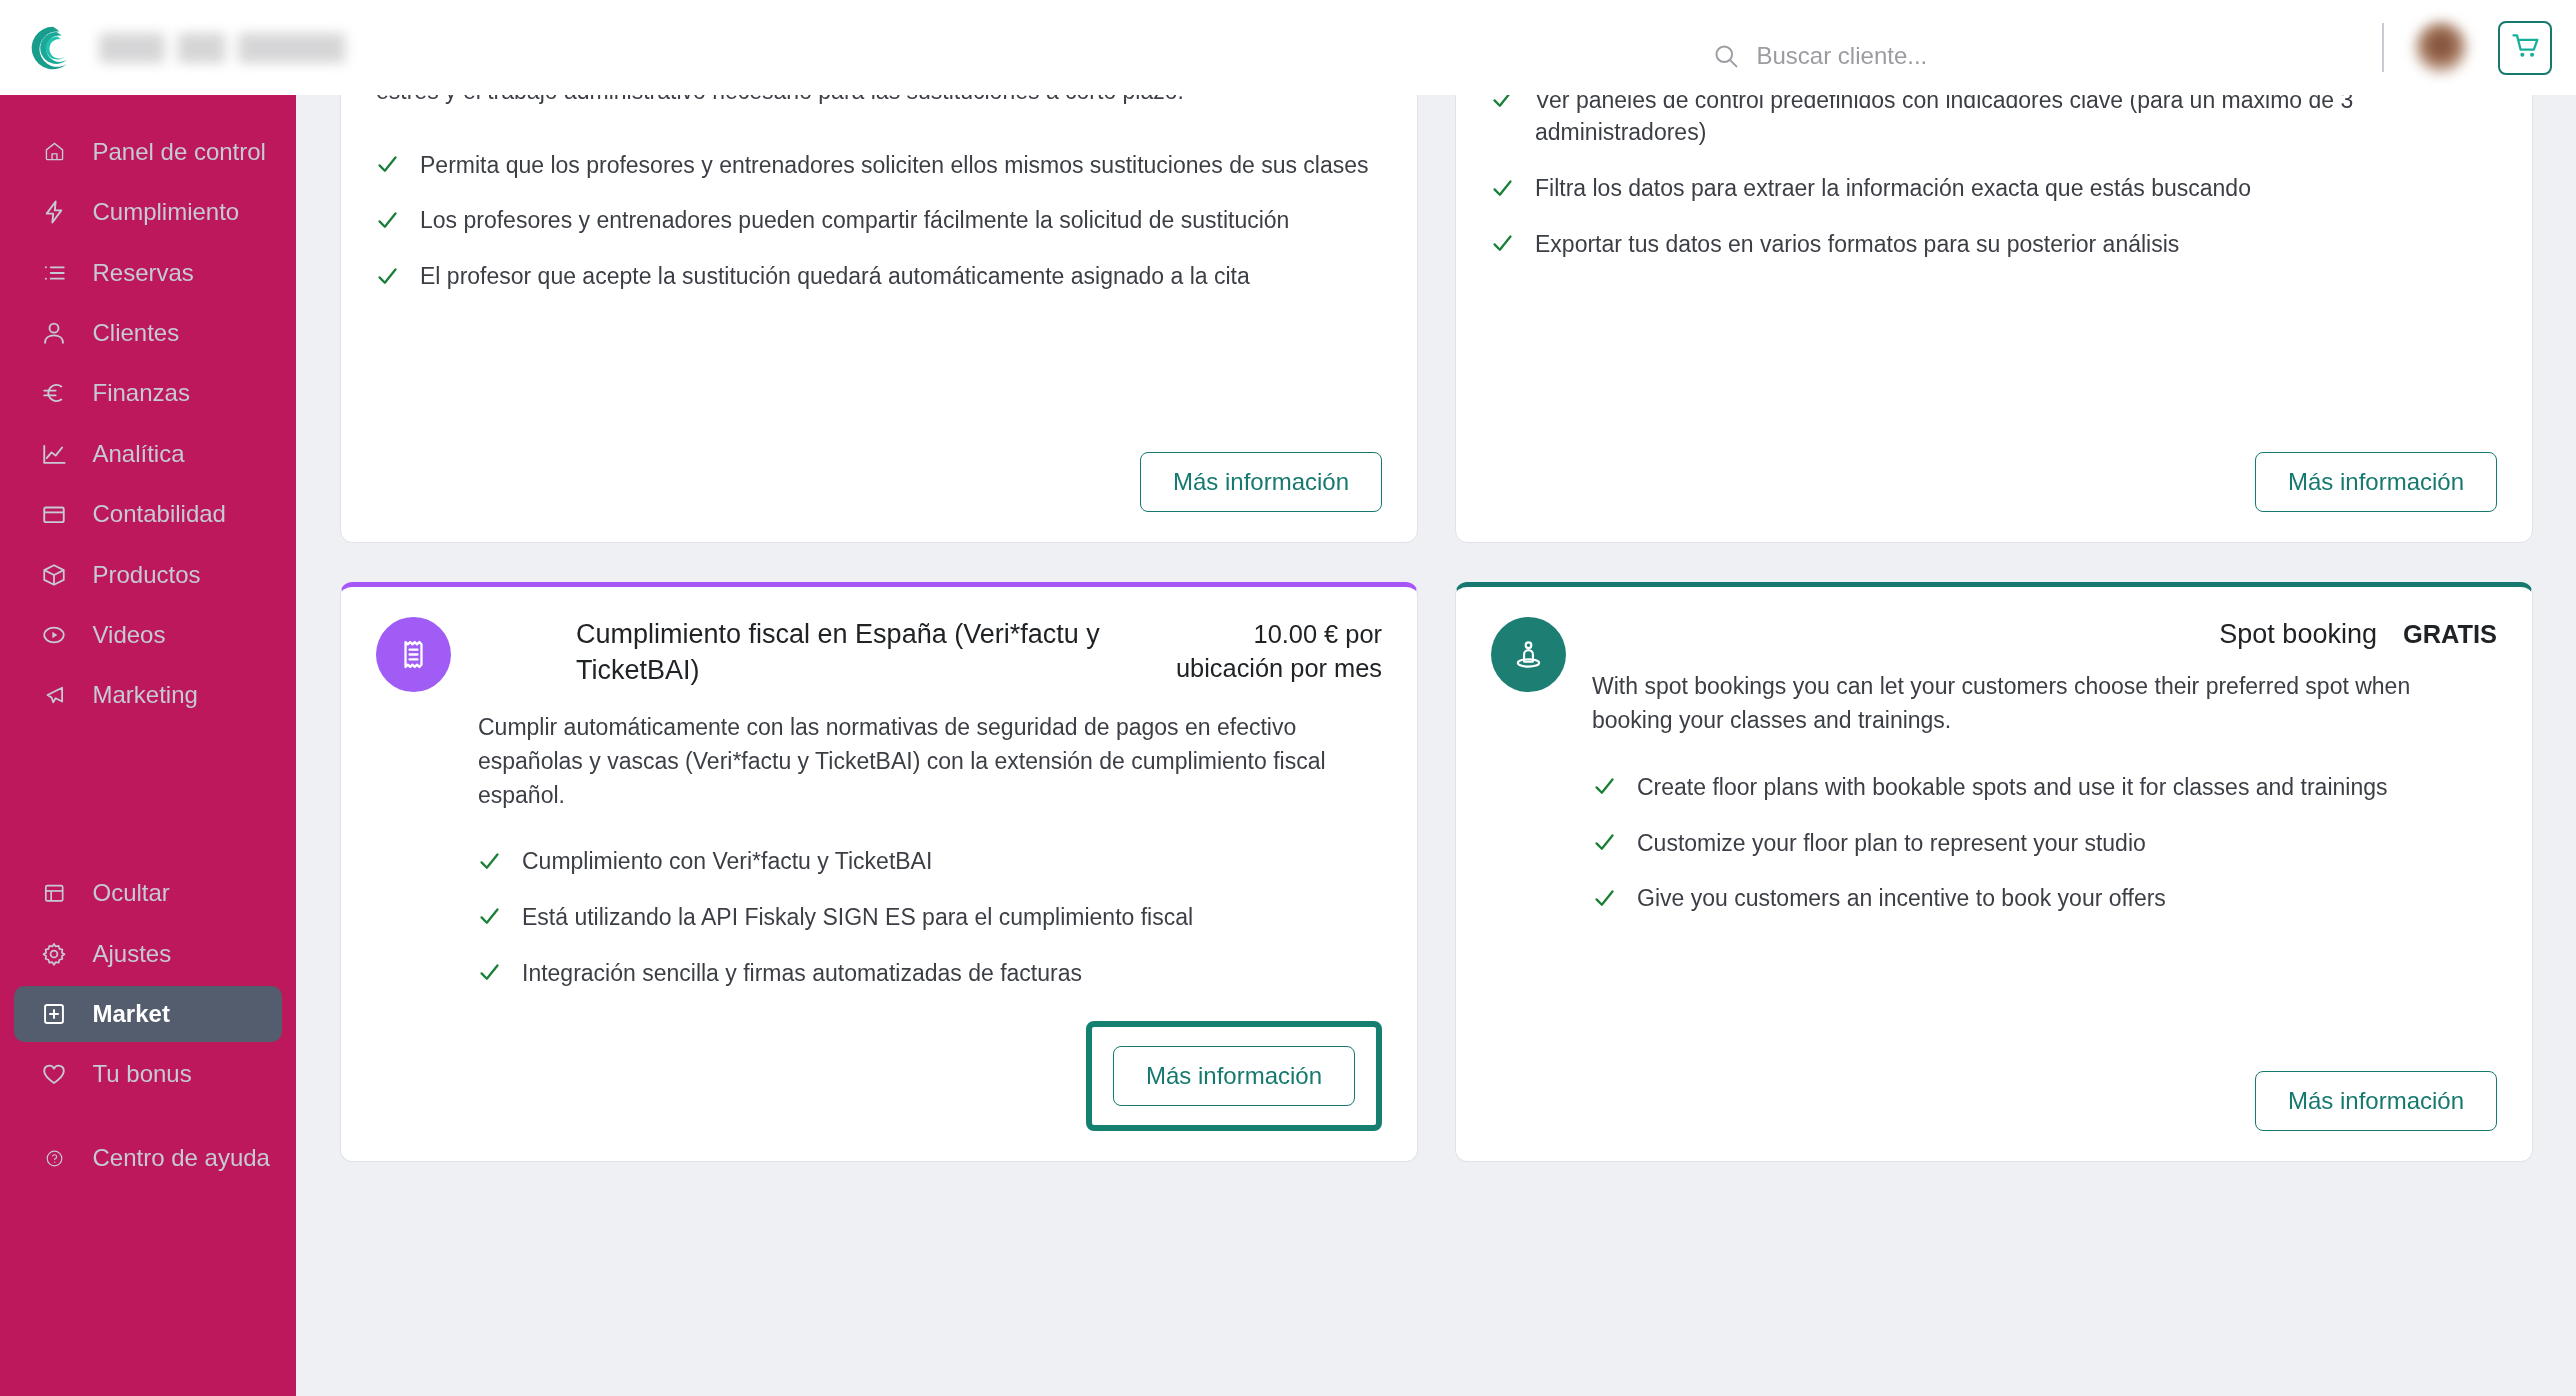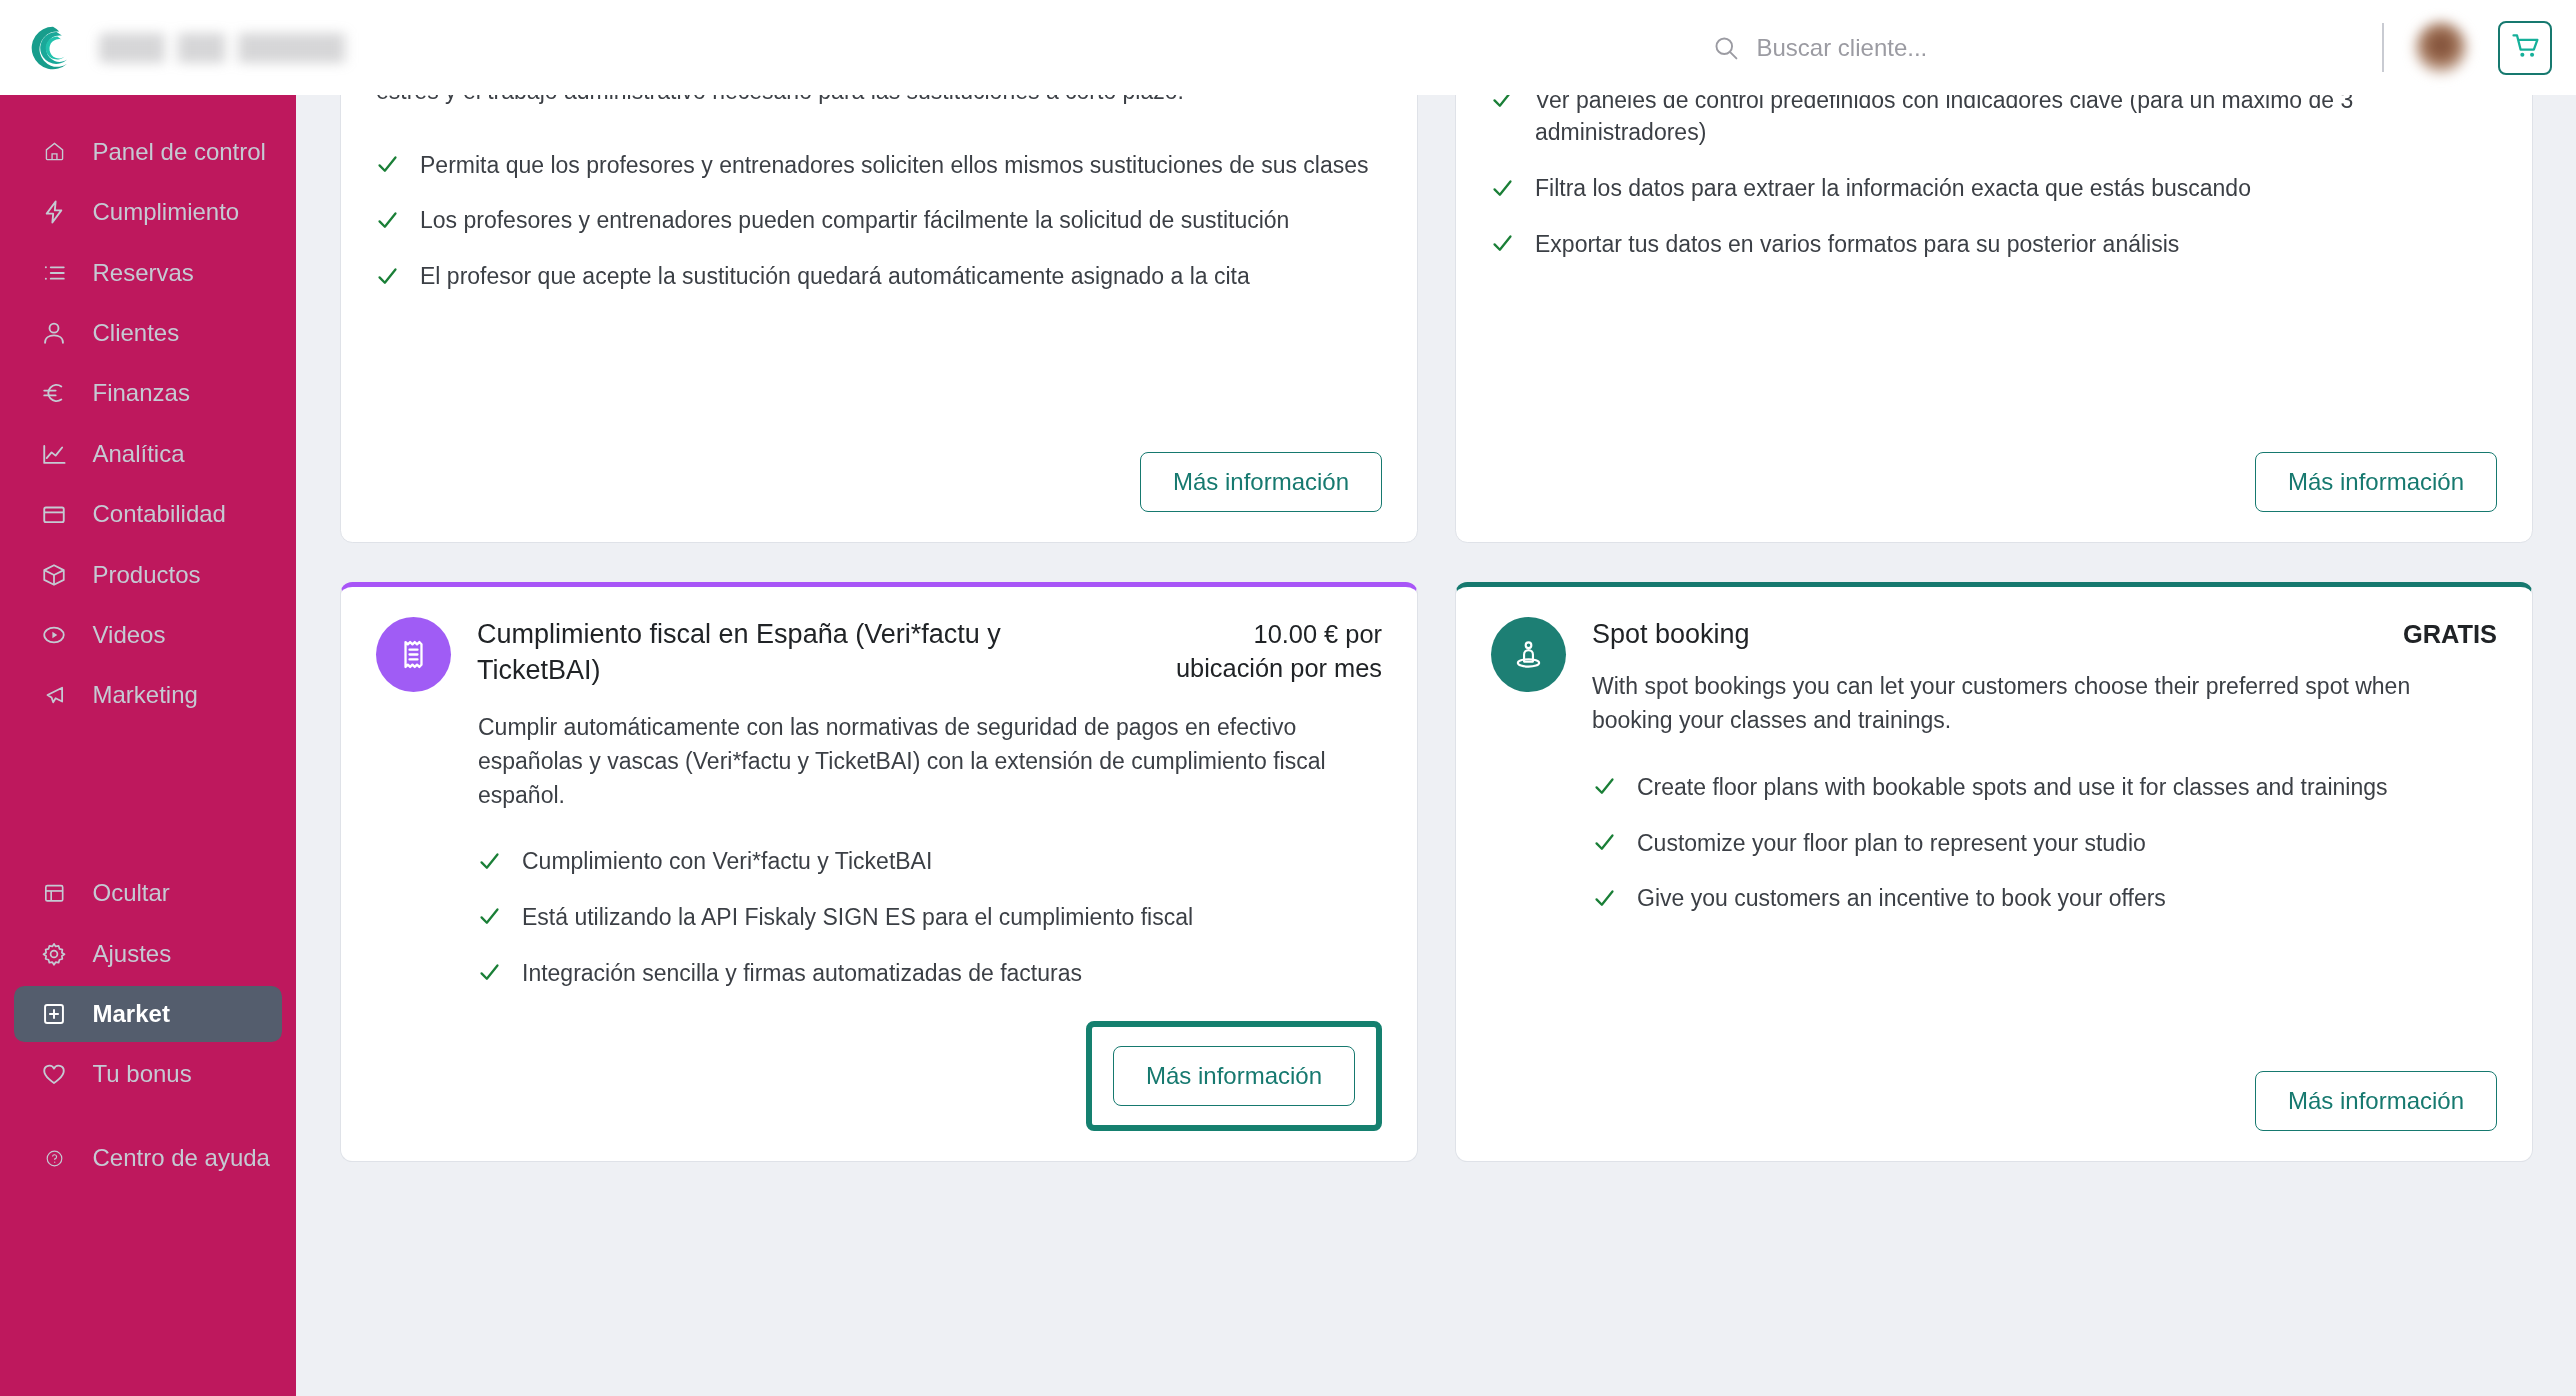--- a/index.html
+++ b/index.html
@@ -27,21 +27,21 @@
         rgba(255,255,255,0) 26%, rgba(255,255,255,0) 29%,
         rgba(120,120,125,0.30) 31%, rgba(120,120,125,0.30) 47%,
         rgba(255,255,255,0) 49%, rgba(255,255,255,0) 52%,
         rgba(120,120,125,0.30) 54%, rgba(120,120,125,0.30) 92%,
         rgba(255,255,255,0) 95%);
     filter: blur(6.1px);
     border-radius: 5.3px;
   }
 
   .search-wrap {
-    position: absolute; left: 1713px; top: 0; height: 95px;
+    position: absolute; left: 1713px; top: 8px; height: 95px;
     display: flex; align-items: center; gap: 17.5px;
   }
   .search-icon { width: 26px; height: 26px; flex: 0 0 auto; }
   .search-input {
     border: none; outline: none; background: transparent;
     font-family: "Liberation Sans", sans-serif;
     font-size: 24px; color: #9b9ba2;
     width: 526px; padding: 0;
   }
   .search-input::placeholder { color: #9b9ba2; }
@@ -115,21 +115,21 @@
 
   .card-head { display: flex; gap: 26px; align-items: flex-start; }
   .card-icon {
     width: 75px; height: 75px; border-radius: 50%;
     flex: 0 0 75px;
     display: flex; align-items: center; justify-content: center;
   }
   .card-icon.purple { background: #a05cf5; }
   .card-icon.teal   { background: #1d7f74; }
   .head-texts { flex: 1; min-width: 0; }
-  .title-row { display: flex; justify-content: space-between; align-items: flex-start; gap: 26px; }
+  .title-row { display: flex; justify-content: flex-end; align-items: flex-start; gap: 26px; }
   .card-title {
     font-size: 27px; color: #202326; font-weight: normal;
     line-height: 1.33; max-width: 543px;
   }
   .card-price {
     font-size: 25.4px; color: #202326; text-align: right;
     line-height: 1.35; white-space: pre-line; flex: 0 0 auto;
   }
   .card-price.free { font-weight: bold; }
   .card-desc {

